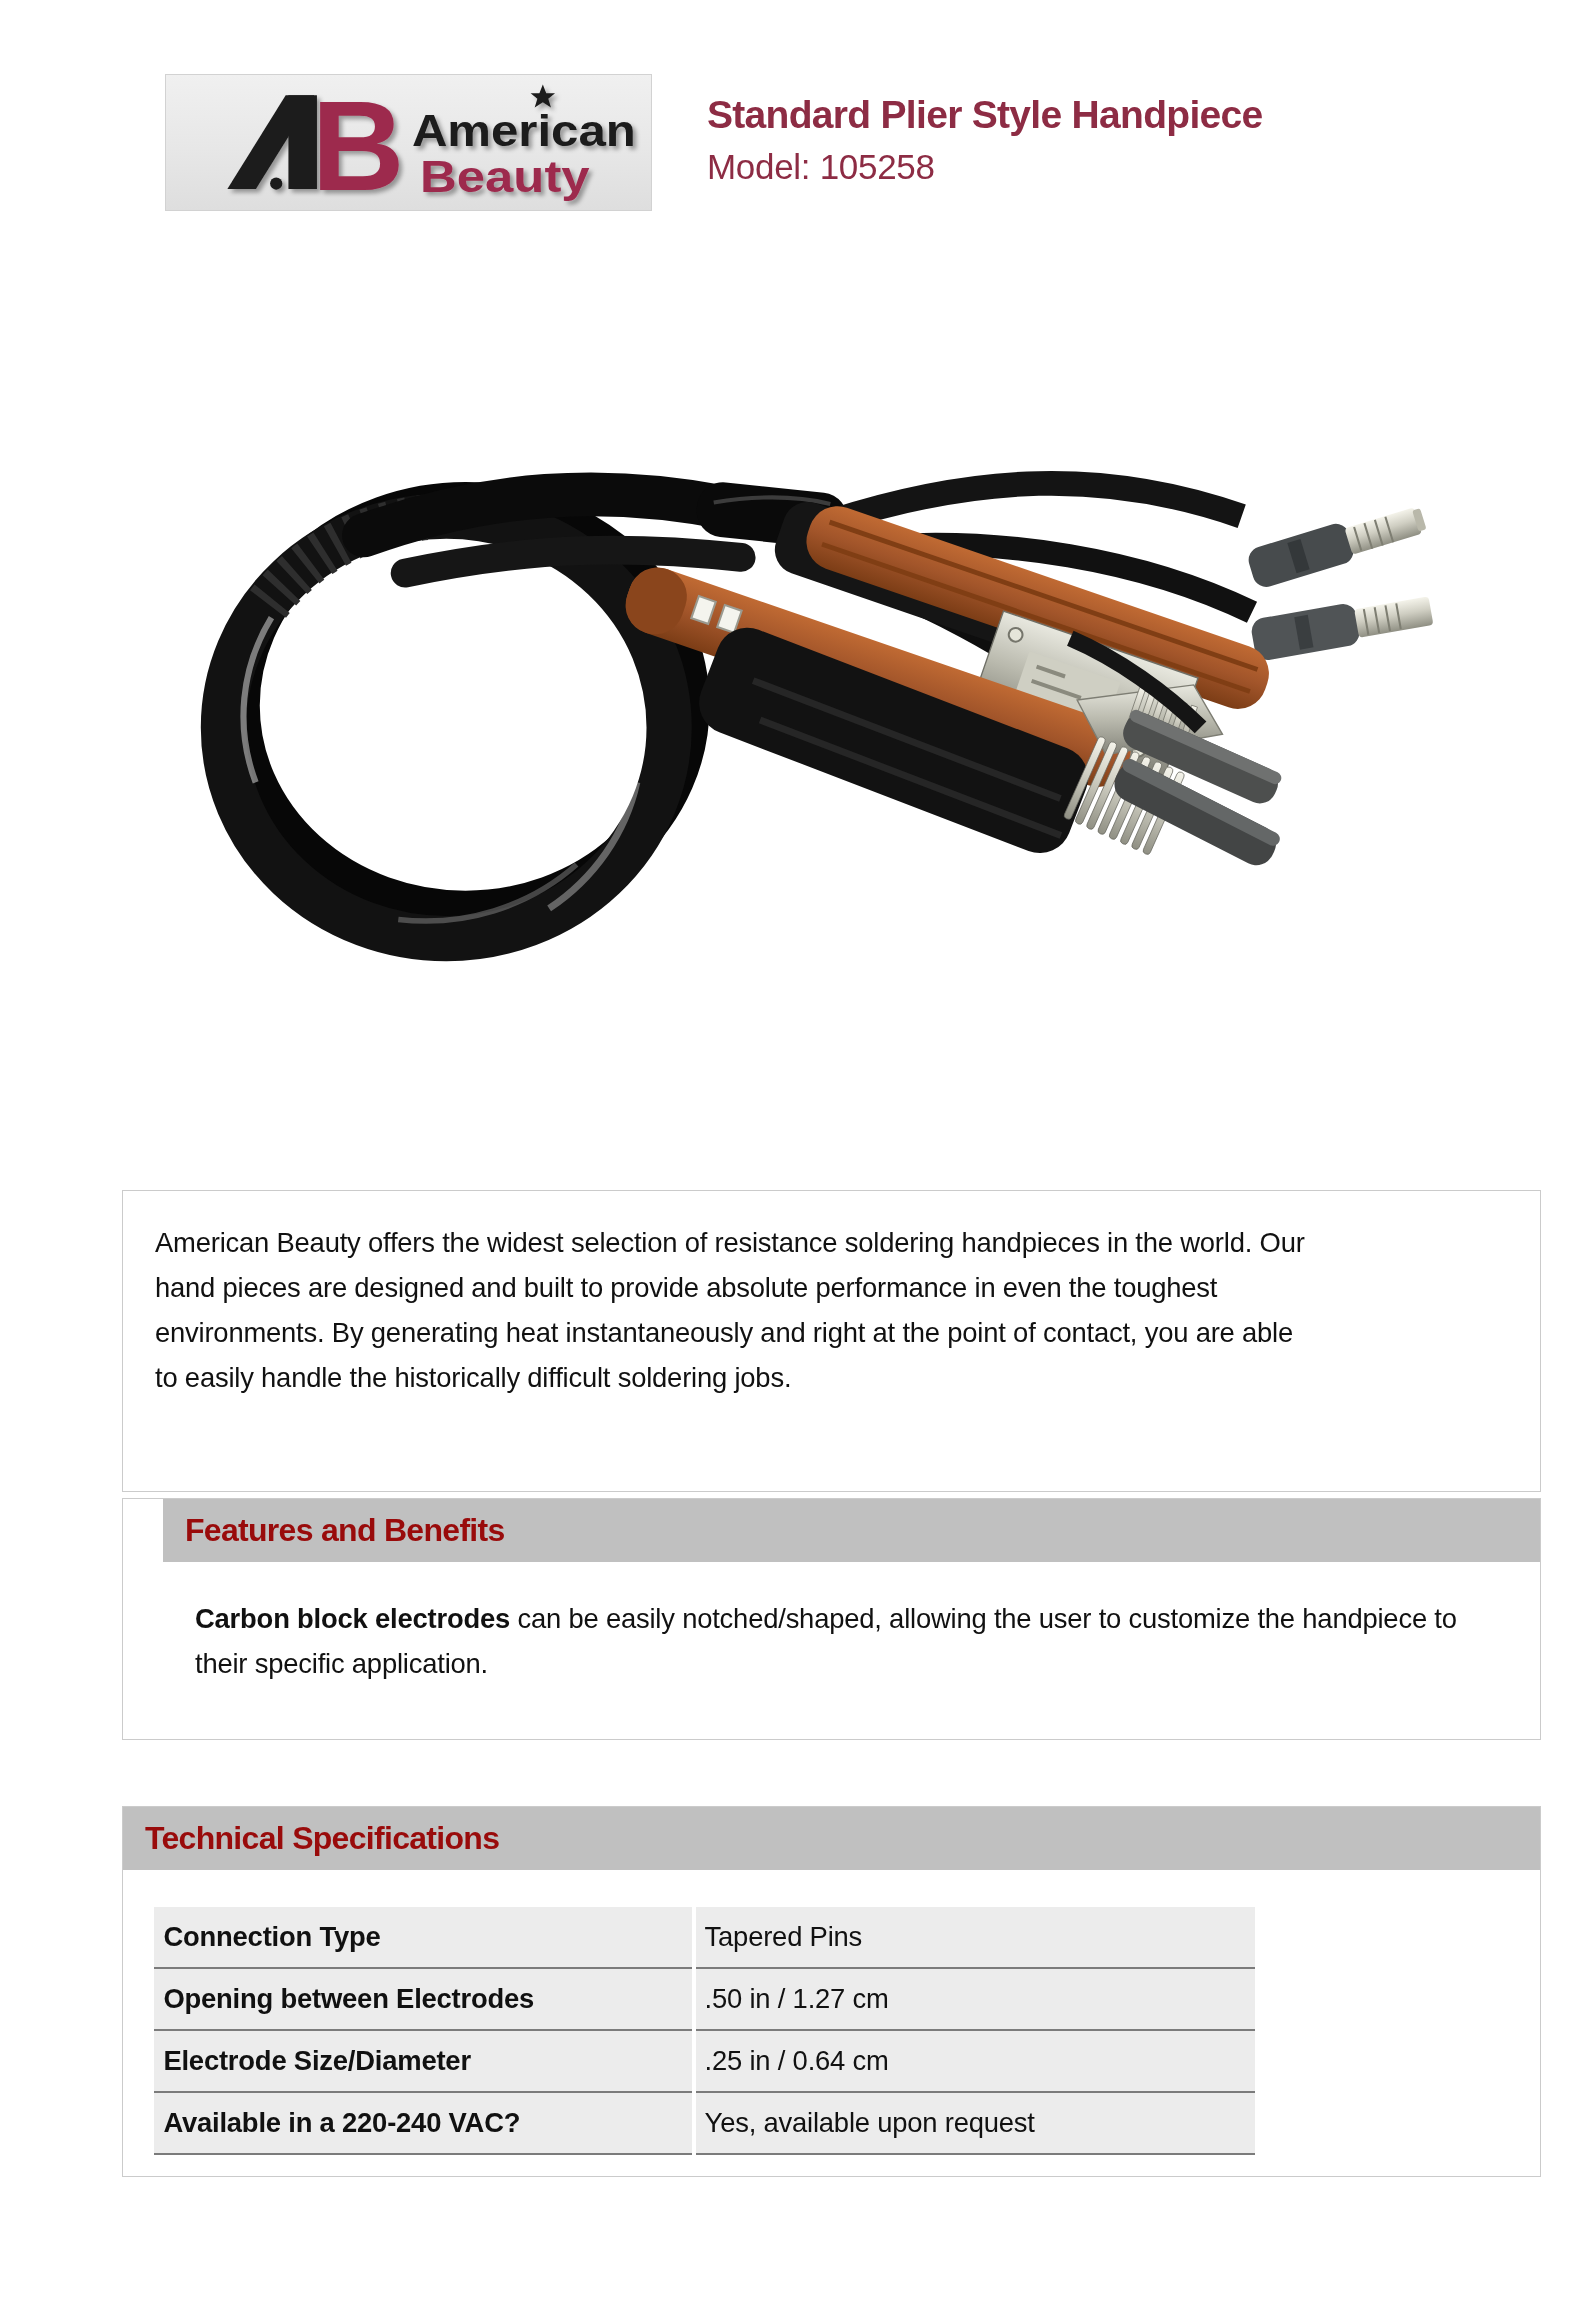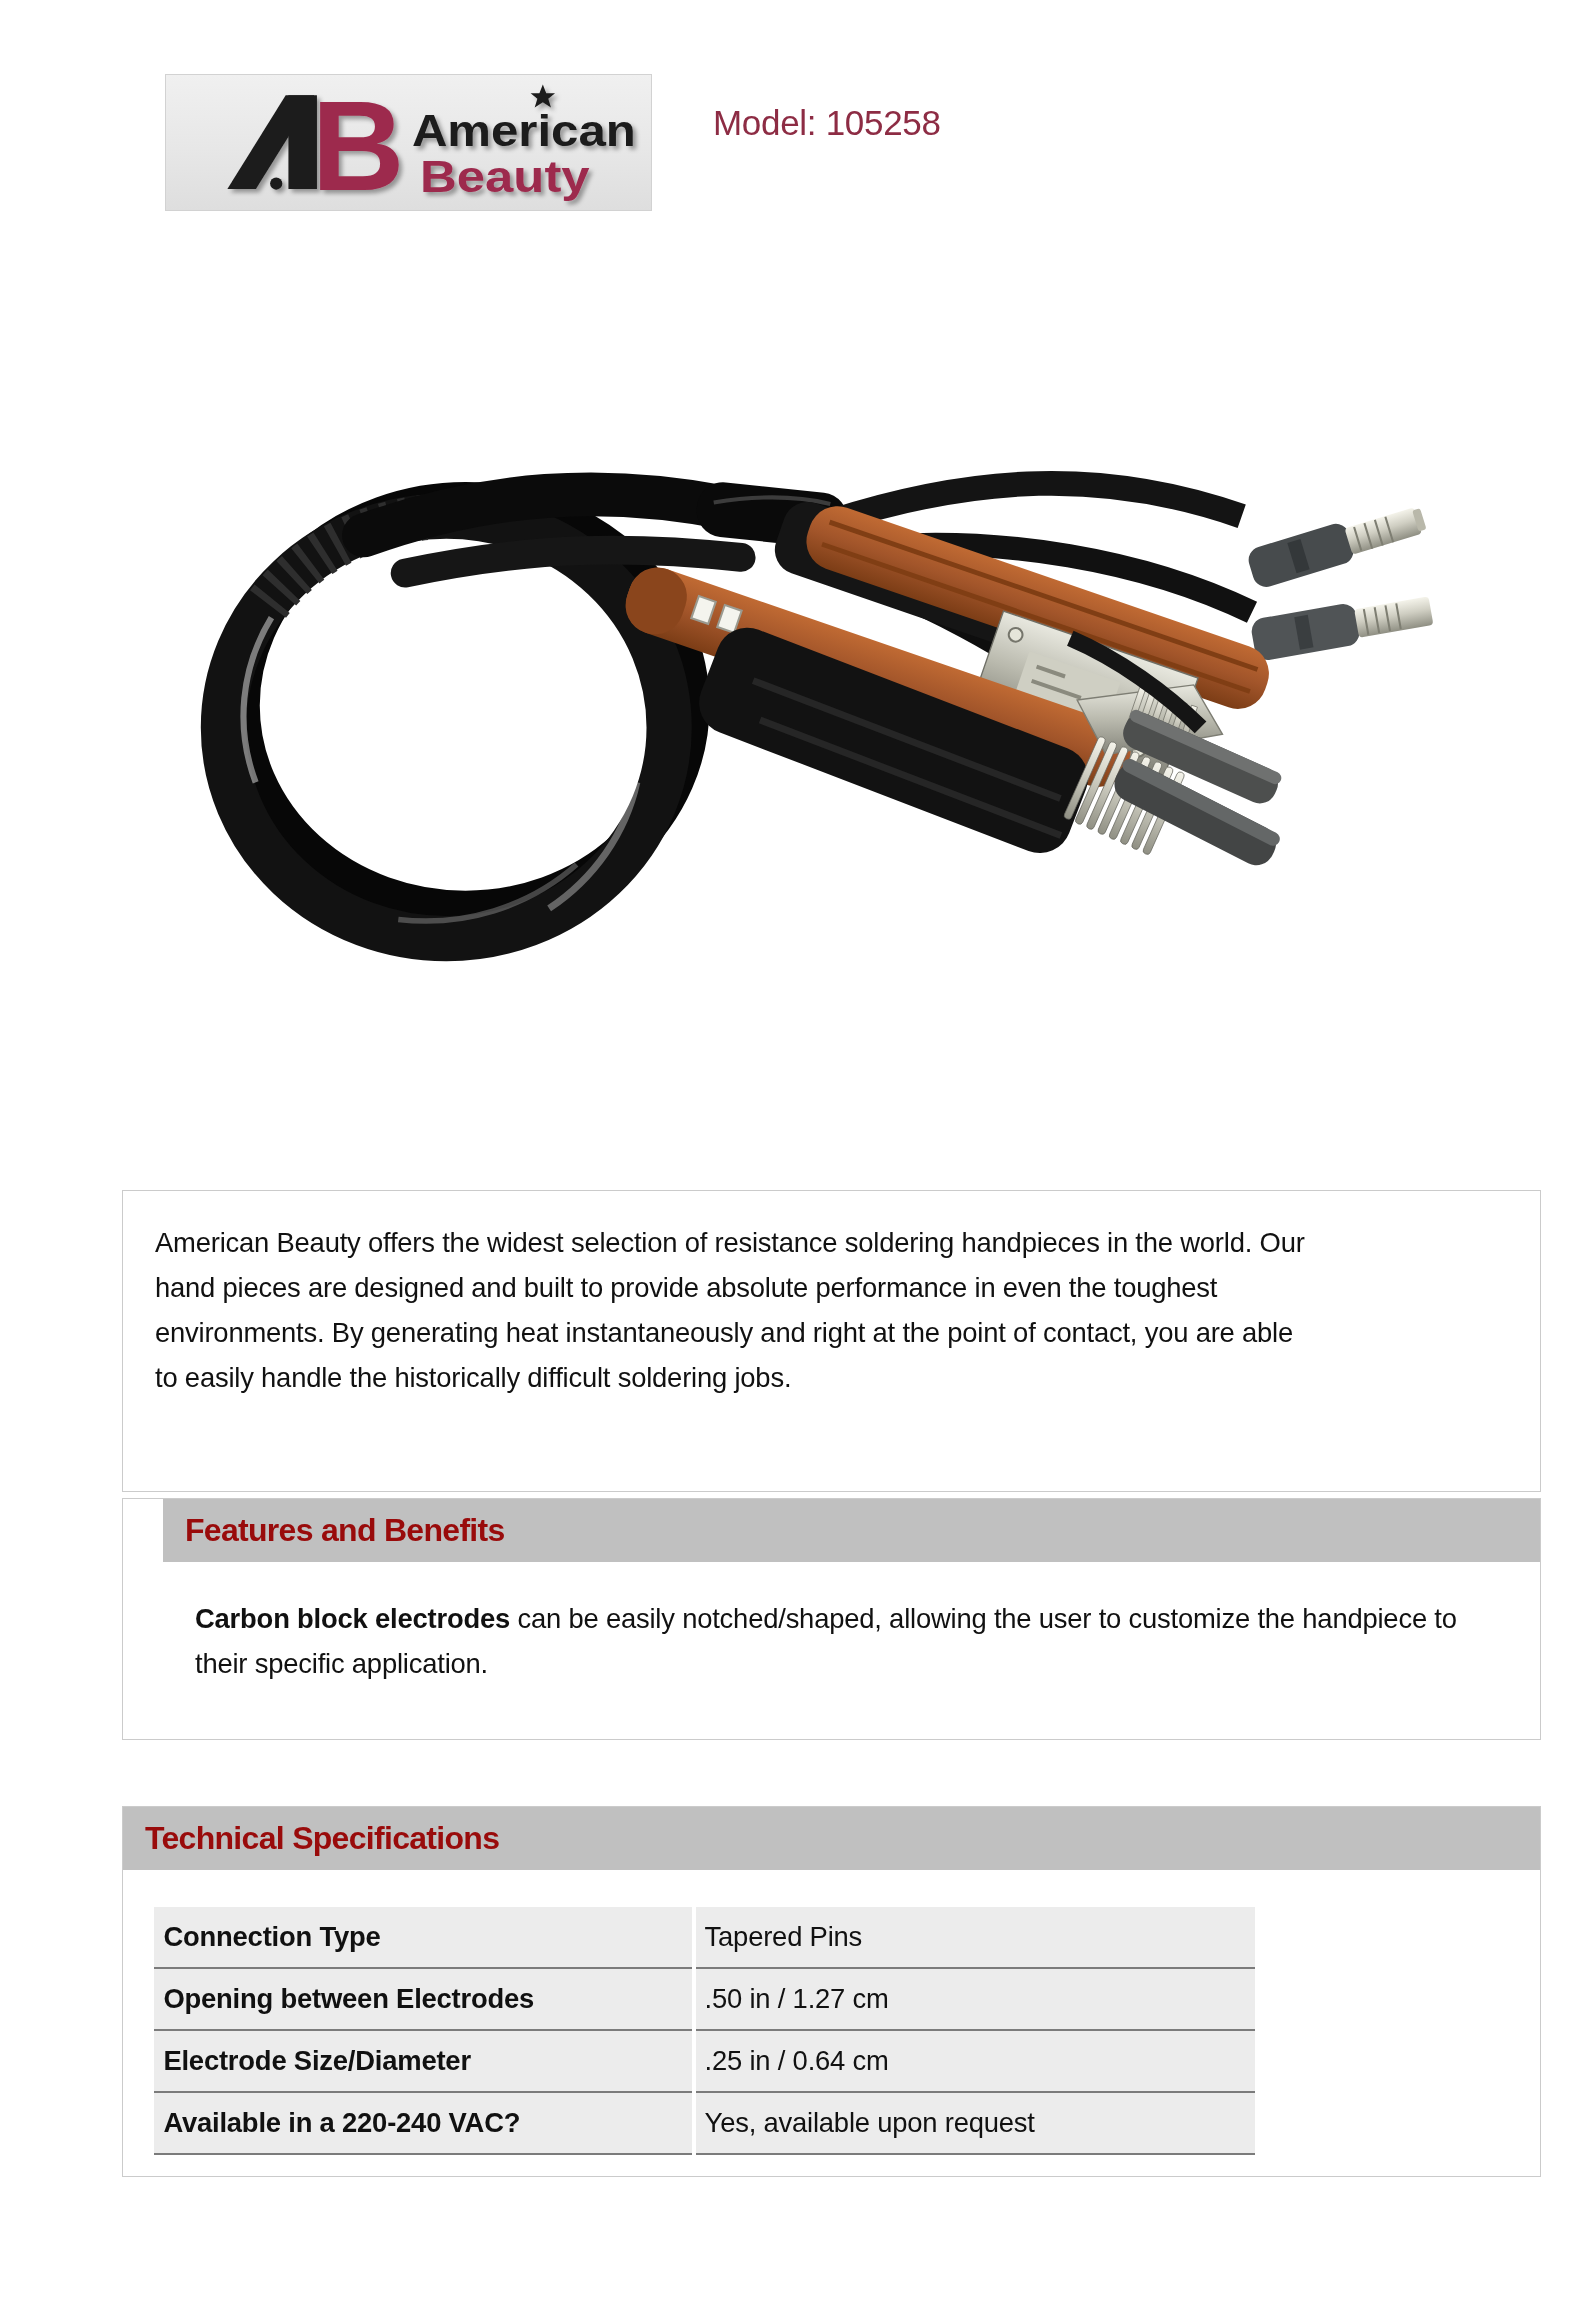--- a/index.html
+++ b/index.html
@@ -23,21 +23,21 @@
     position:absolute;left:165px;top:74px;width:487px;height:137px;
     background:linear-gradient(180deg,#f0f0f0 0%,#e7e7e7 55%,#dedede 100%);
     border:1.4px solid var(--logo-box-border);box-sizing:border-box;
   }
   .logo-box svg{display:block;width:100%;height:100%;}
   .logo-name1{font-weight:bold;fill:#1b1b1b;}
   .logo-name2{font-weight:bold;fill:var(--logo-maroon);}
   .logo-b{font-weight:bold;fill:var(--logo-maroon);}
   .title-block{position:absolute;left:707px;top:93px;color:var(--title-maroon);}
   .product-title{font-size:39px;font-weight:bold;letter-spacing:-0.7px;white-space:nowrap;}
-  .product-model{font-size:35px;margin-top:9.6px;letter-spacing:-0.3px;margin-left:6px;}
+  .product-model{font-size:35px;margin-top:9.6px;letter-spacing:-0.3px;}
   .photo{position:absolute;left:192px;top:412px;}
   .section{
     position:absolute;left:122px;width:1419px;background:#fff;
     border:1.4px solid var(--section-border);box-sizing:border-box;overflow:hidden;
   }
   #section-description{top:1190px;height:302px;}
   #section-features{top:1498px;height:242px;padding-left:40px;}
   #section-specs{top:1806px;height:371px;}
   .section-header{
     height:63px;background:var(--header-bar-grey);
@@ -81,20 +81,21 @@
       <polygon points="178,30 220,30 220,168 178,168" fill="#1b1b1b"></polygon>
       <circle cx="160" cy="160" r="9" fill="#1b1b1b"></circle>
       <text class="logo-name1" x="360" y="104" font-size="66" textLength="330" lengthAdjust="spacingAndGlyphs">American</text>
       <polygon fill="#1b1b1b" points="553,14 558,27 571,27 561,35 565,48 553,40 541,48 545,35 535,27 548,27"></polygon>
       <text class="logo-name2" x="372" y="172" font-size="66" textLength="250" lengthAdjust="spacingAndGlyphs">Beauty</text>
     </g>
   </svg>
 </div>
 
 <div class="title-block">
+  <div class="product-title">Standard Plier Style Handpiece</div>
   <div class="product-model">Model: 105258</div>
 </div>
 
 <svg class="photo" width="1256" height="576" viewBox="0 0 1830 840" role="img">
   <defs>
     <linearGradient id="wood" x1="0" y1="0" x2="0" y2="1">
       <stop offset="0" stop-color="#c06a33"></stop>
         <stop offset="0.5" stop-color="#a2552a"></stop>
         <stop offset="1" stop-color="#7c3d16"></stop>
     </linearGradient>

